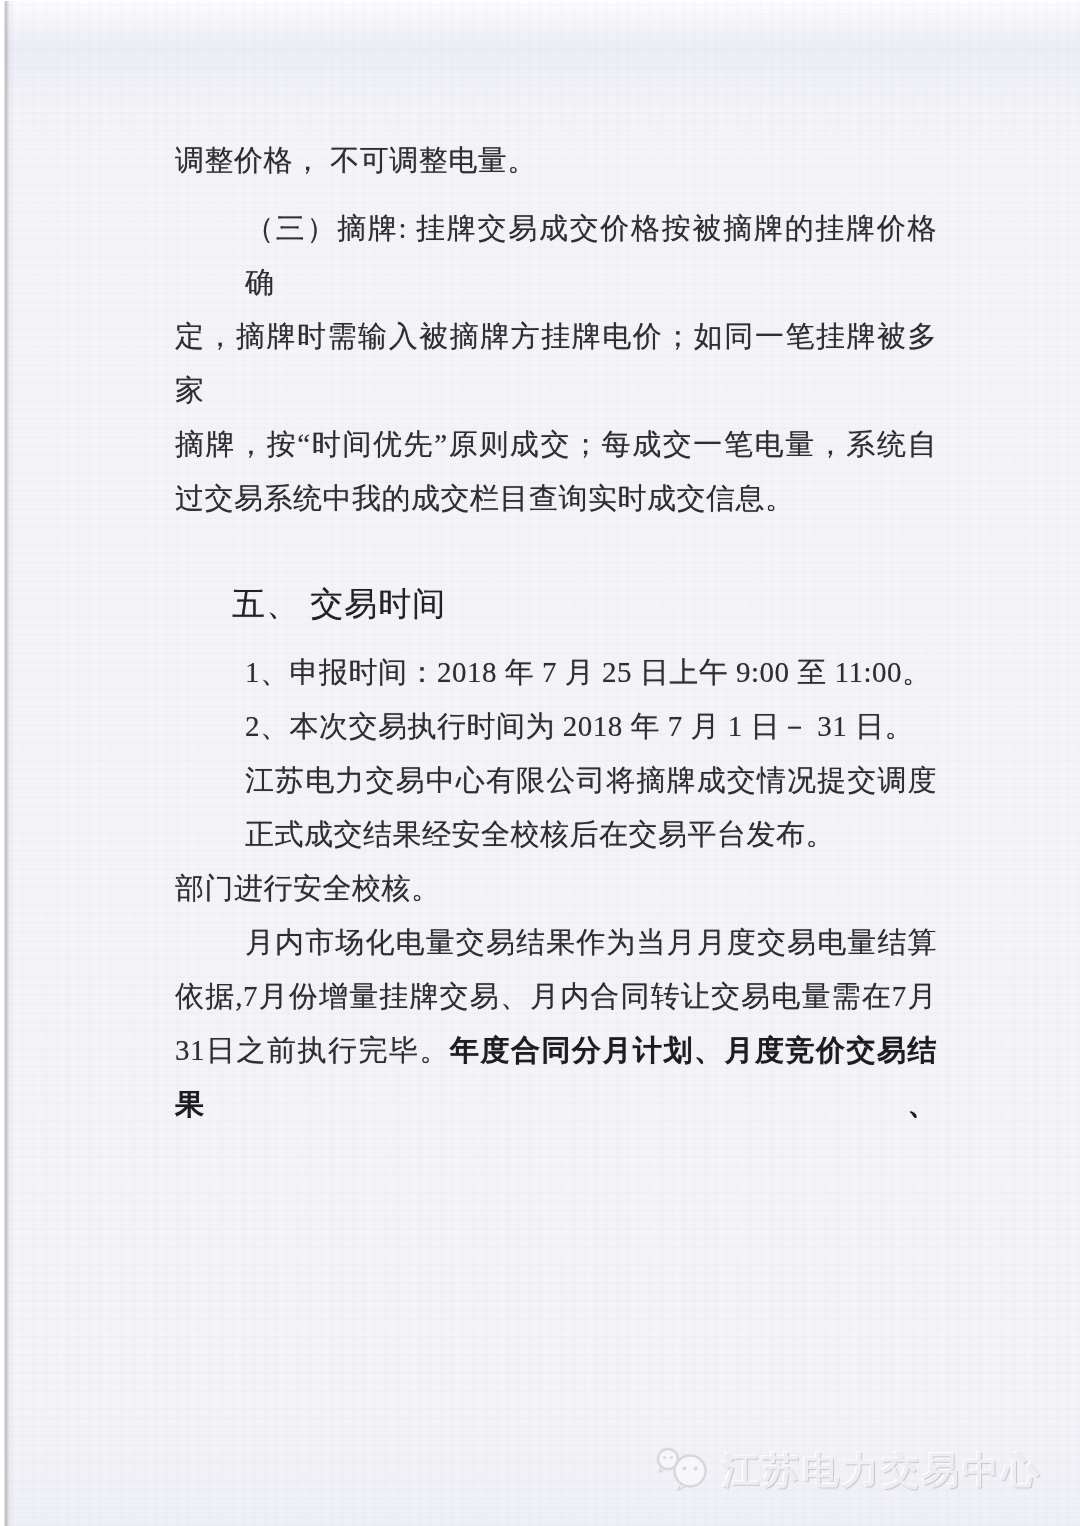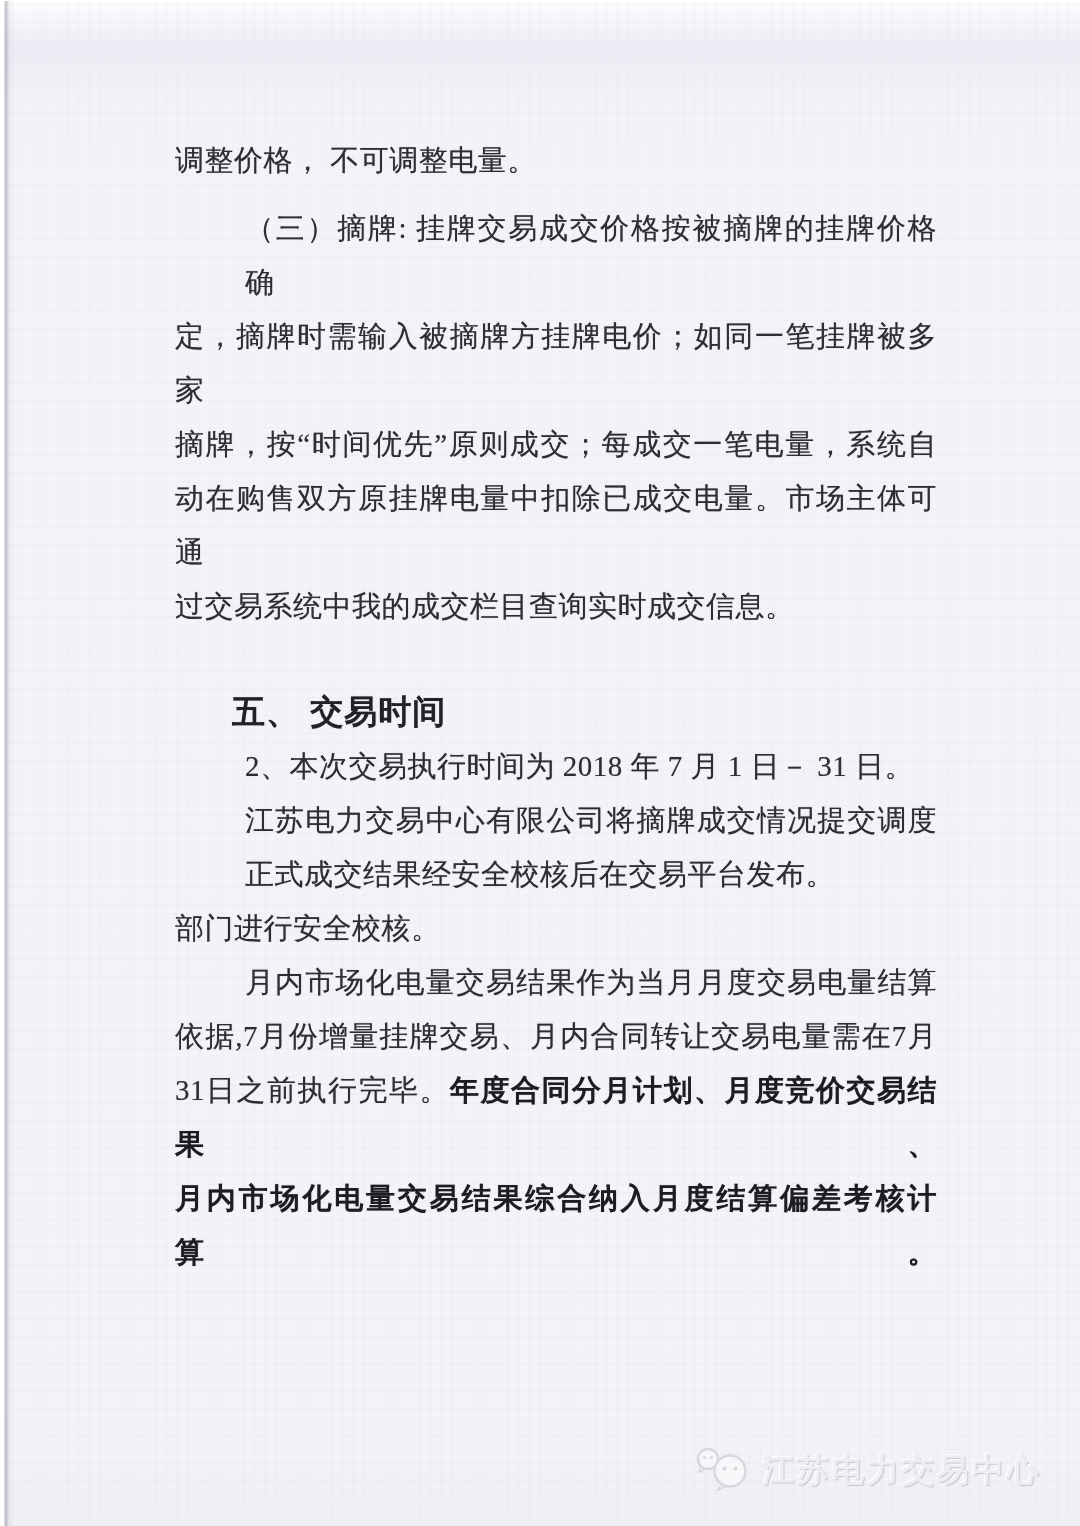--- a/index.html
+++ b/index.html
@@ -39,21 +39,21 @@
     text-shadow:0 0 0.7px rgba(55,55,65,0.55);
   }
   .line.j{
     white-space:normal;
     text-align:justify;
     text-align-last:justify;
   }
   .line.ind{padding-left:70px;}
   .line.heading{
     font-family:"Liberation Sans","DejaVu Sans",sans-serif;
-    font-weight:700;
+    font-weight:400;
     font-size:33px;
     letter-spacing:1px;
     color:#222226;
     padding-left:57px;
   }
   .gap-para{margin-top:14px;}
   .gap-section{margin-top:52px;}
   .gap-small{margin-top:12px;}
   .b{
     font-family:Liberation Sans, sans-serif;
@@ -62,49 +62,48 @@
   }
   .watermark{
     position:absolute;
     top:1444px;right:38px;
     display:flex;align-items:center;gap:10px;
     pointer-events:none;
   }
   .wm-label{
     font-family:"Liberation Sans","DejaVu Sans",sans-serif;
     font-weight:700;
-    font-size:32px;
+    font-size:37px;
     letter-spacing:3px;
     color:#ededf2;
     text-shadow:1px 1px 1px #c6c6d0, -1px -1px 0 #ffffff;
   }
 </style>
 </head>
 <body>
 
 <div class="page">
   <div class="texture"></div>
   <div class="edge-left"></div>
 
   <div class="doc">
       <div class="line"><span>调整价格， 不可调整电量。</span></div>
       <div class="line j ind gap-para"><span>（三）摘牌: 挂牌交易成交价格按被摘牌的挂牌价格确</span></div>
       <div class="line j"><span>定，摘牌时需输入被摘牌方挂牌电价；如同一笔挂牌被多家</span></div>
       <div class="line j"><span>摘牌，按“时间优先”原则成交；每成交一笔电量，系统自</span></div>
-      <div class="line j"><span>动在购售双方原挂牌电量中扣除已成交电量。市场主体可通</span></div>
       <div class="line"><span>过交易系统中我的成交栏目查询实时成交信息。</span></div>
       <div class="line heading gap-section"><span>五、 交易时间</span></div>
+      <div class="line ind gap-para"><span>1、申报时间：2018 年 7 月 25 日上午 9:00 至 11:00。</span></div>
       <div class="line ind"><span>2、本次交易执行时间为 2018 年 7 月 1 日－ 31 日。</span></div>
       <div class="line j ind"><span>江苏电力交易中心有限公司将摘牌成交情况提交调度</span></div>
       <div class="line ind"><span>正式成交结果经安全校核后在交易平台发布。</span></div>
       <div class="line"><span>部门进行安全校核。</span></div>
       <div class="line j ind"><span>月内市场化电量交易结果作为当月月度交易电量结算</span></div>
       <div class="line j"><span>依据,7月份增量挂牌交易、月内合同转让交易电量需在7月</span></div>
       <div class="line j"><span>31日之前执行完毕。</span><span class="b">年度合同分月计划、月度竞价交易结果、</span></div>
-      <div class="line j"><span class="b">月内市场化电量交易结果综合纳入月度结算偏差考核计算。</span></div>
       <div class="line heading gap-small"></div>
     </div>
 
   <div class="watermark">
     <span>
       <svg width="58" height="48" viewBox="0 0 58 48" fill="none">
         <circle cx="14" cy="14" r="10" stroke="#d7d7de" stroke-width="2.5" fill="#f7f7fa"></circle>
         <circle cx="10.5" cy="12.5" r="1.6" fill="#d7d7de"></circle>
         <circle cx="17.5" cy="12.5" r="1.6" fill="#d7d7de"></circle>
         <path d="M7 22 L5 27 L11 24 Z" fill="#f7f7fa" stroke="#d7d7de" stroke-width="1.5"></path>

